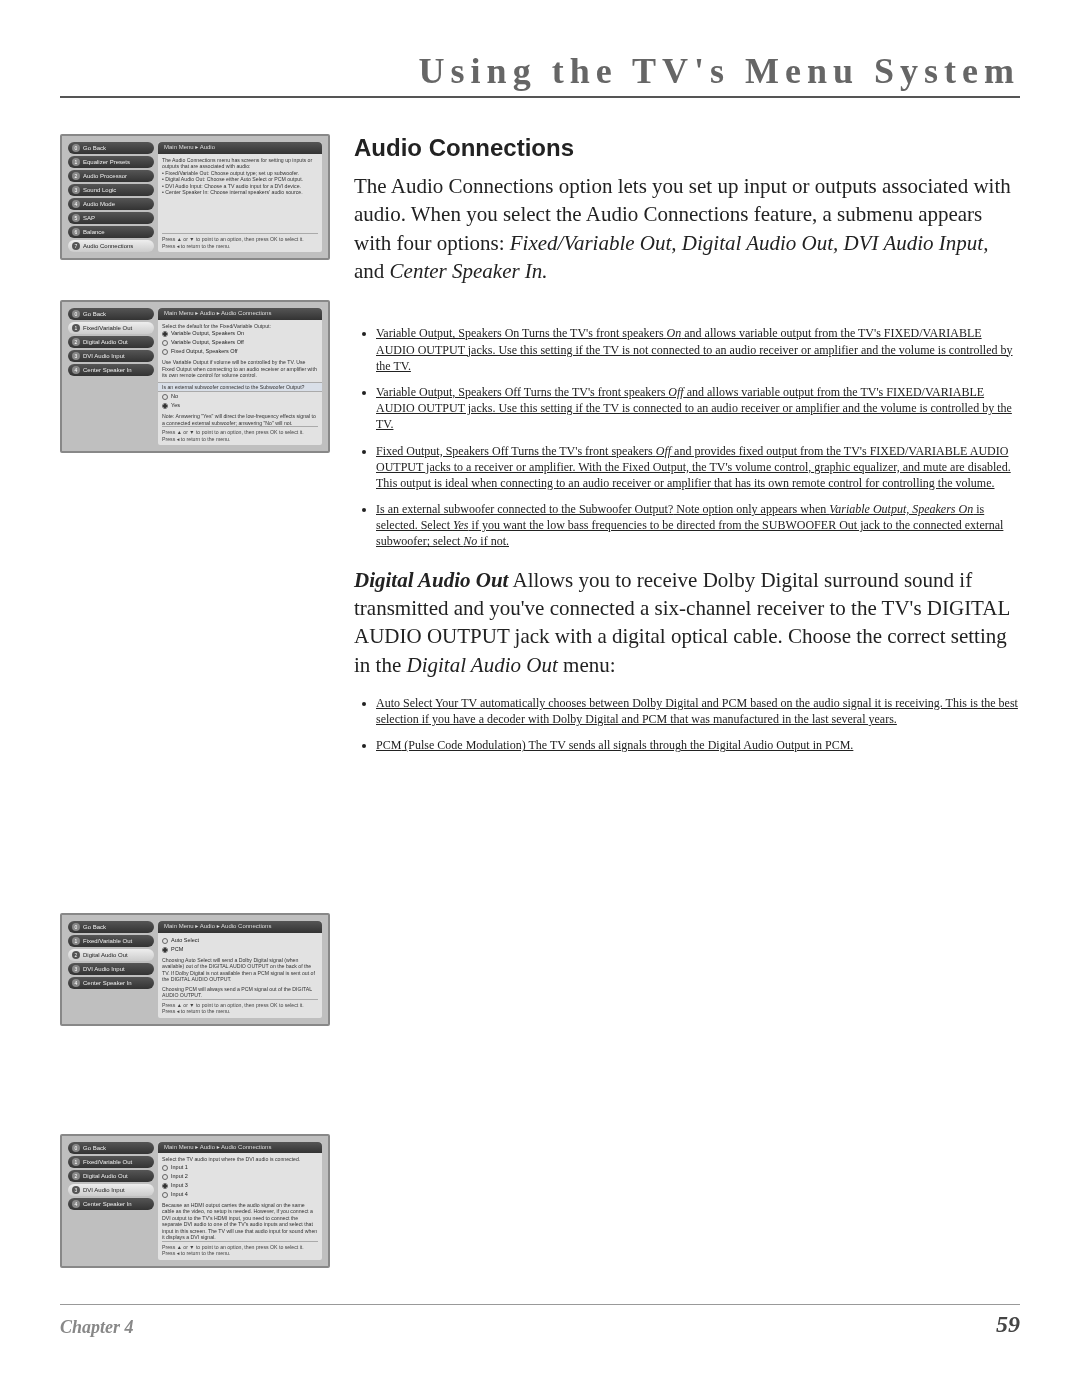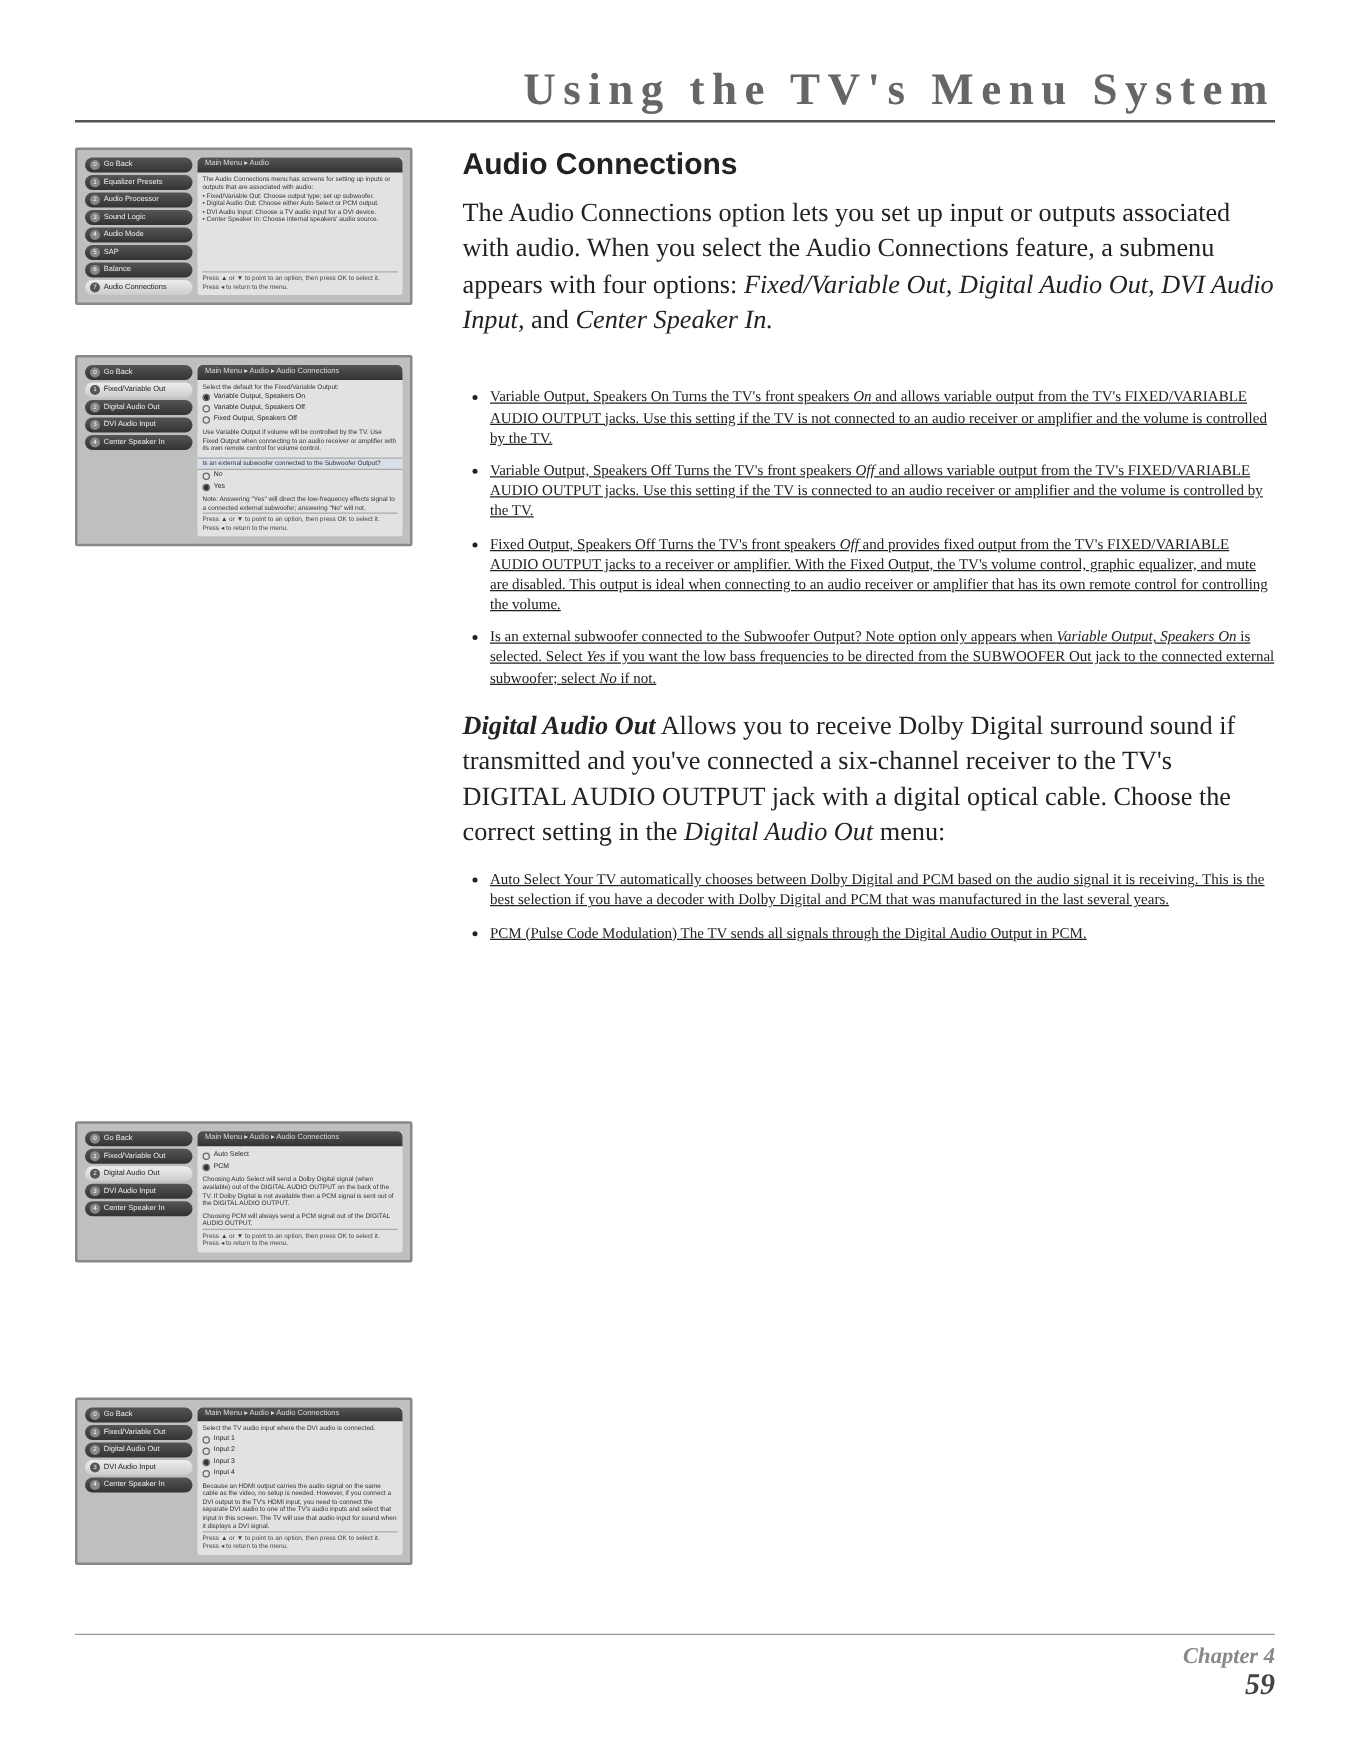--- a/index.html
+++ b/index.html
@@ -16,25 +16,25 @@
   }
   .chapter-title {
     font-family: Georgia, serif;
     font-size: 36px;
     letter-spacing: 6px;
     text-align: right;
     color: #666;
     font-weight: bold;
     border-bottom: 2px solid #555;
     padding-bottom: 4px;
-    margin-bottom: 20px;
+    margin-bottom: 36px;
   }
   .columns {
     display: flex;
-    gap: 40px;
+    gap: 24px;
   }
   .left-col {
     width: 270px;
     flex-shrink: 0;
     display: flex;
     flex-direction: column;
     gap: 40px;
   }
   .right-col {
     flex: 1;
@@ -162,24 +162,23 @@
     margin-top: auto;
     border-top: 1px solid #aaa;
     padding-top: 2px;
     font-size: 5.2px;
     color: #444;
   }
   .footer-row {
     display: flex;
     justify-content: space-between;
     align-items: flex-end;
-    margin-top: 55px;
+    margin-top: 36px;
     border-top: 1px solid #999;
     padding-top: 6px;
-    flex-direction: column;
   }
   .footer-chapter {
     font-style: italic;
     font-weight: bold;
     color: #888;
     font-size: 18px;
   }
   .footer-page {
     font-style: italic;
     font-weight: bold;

